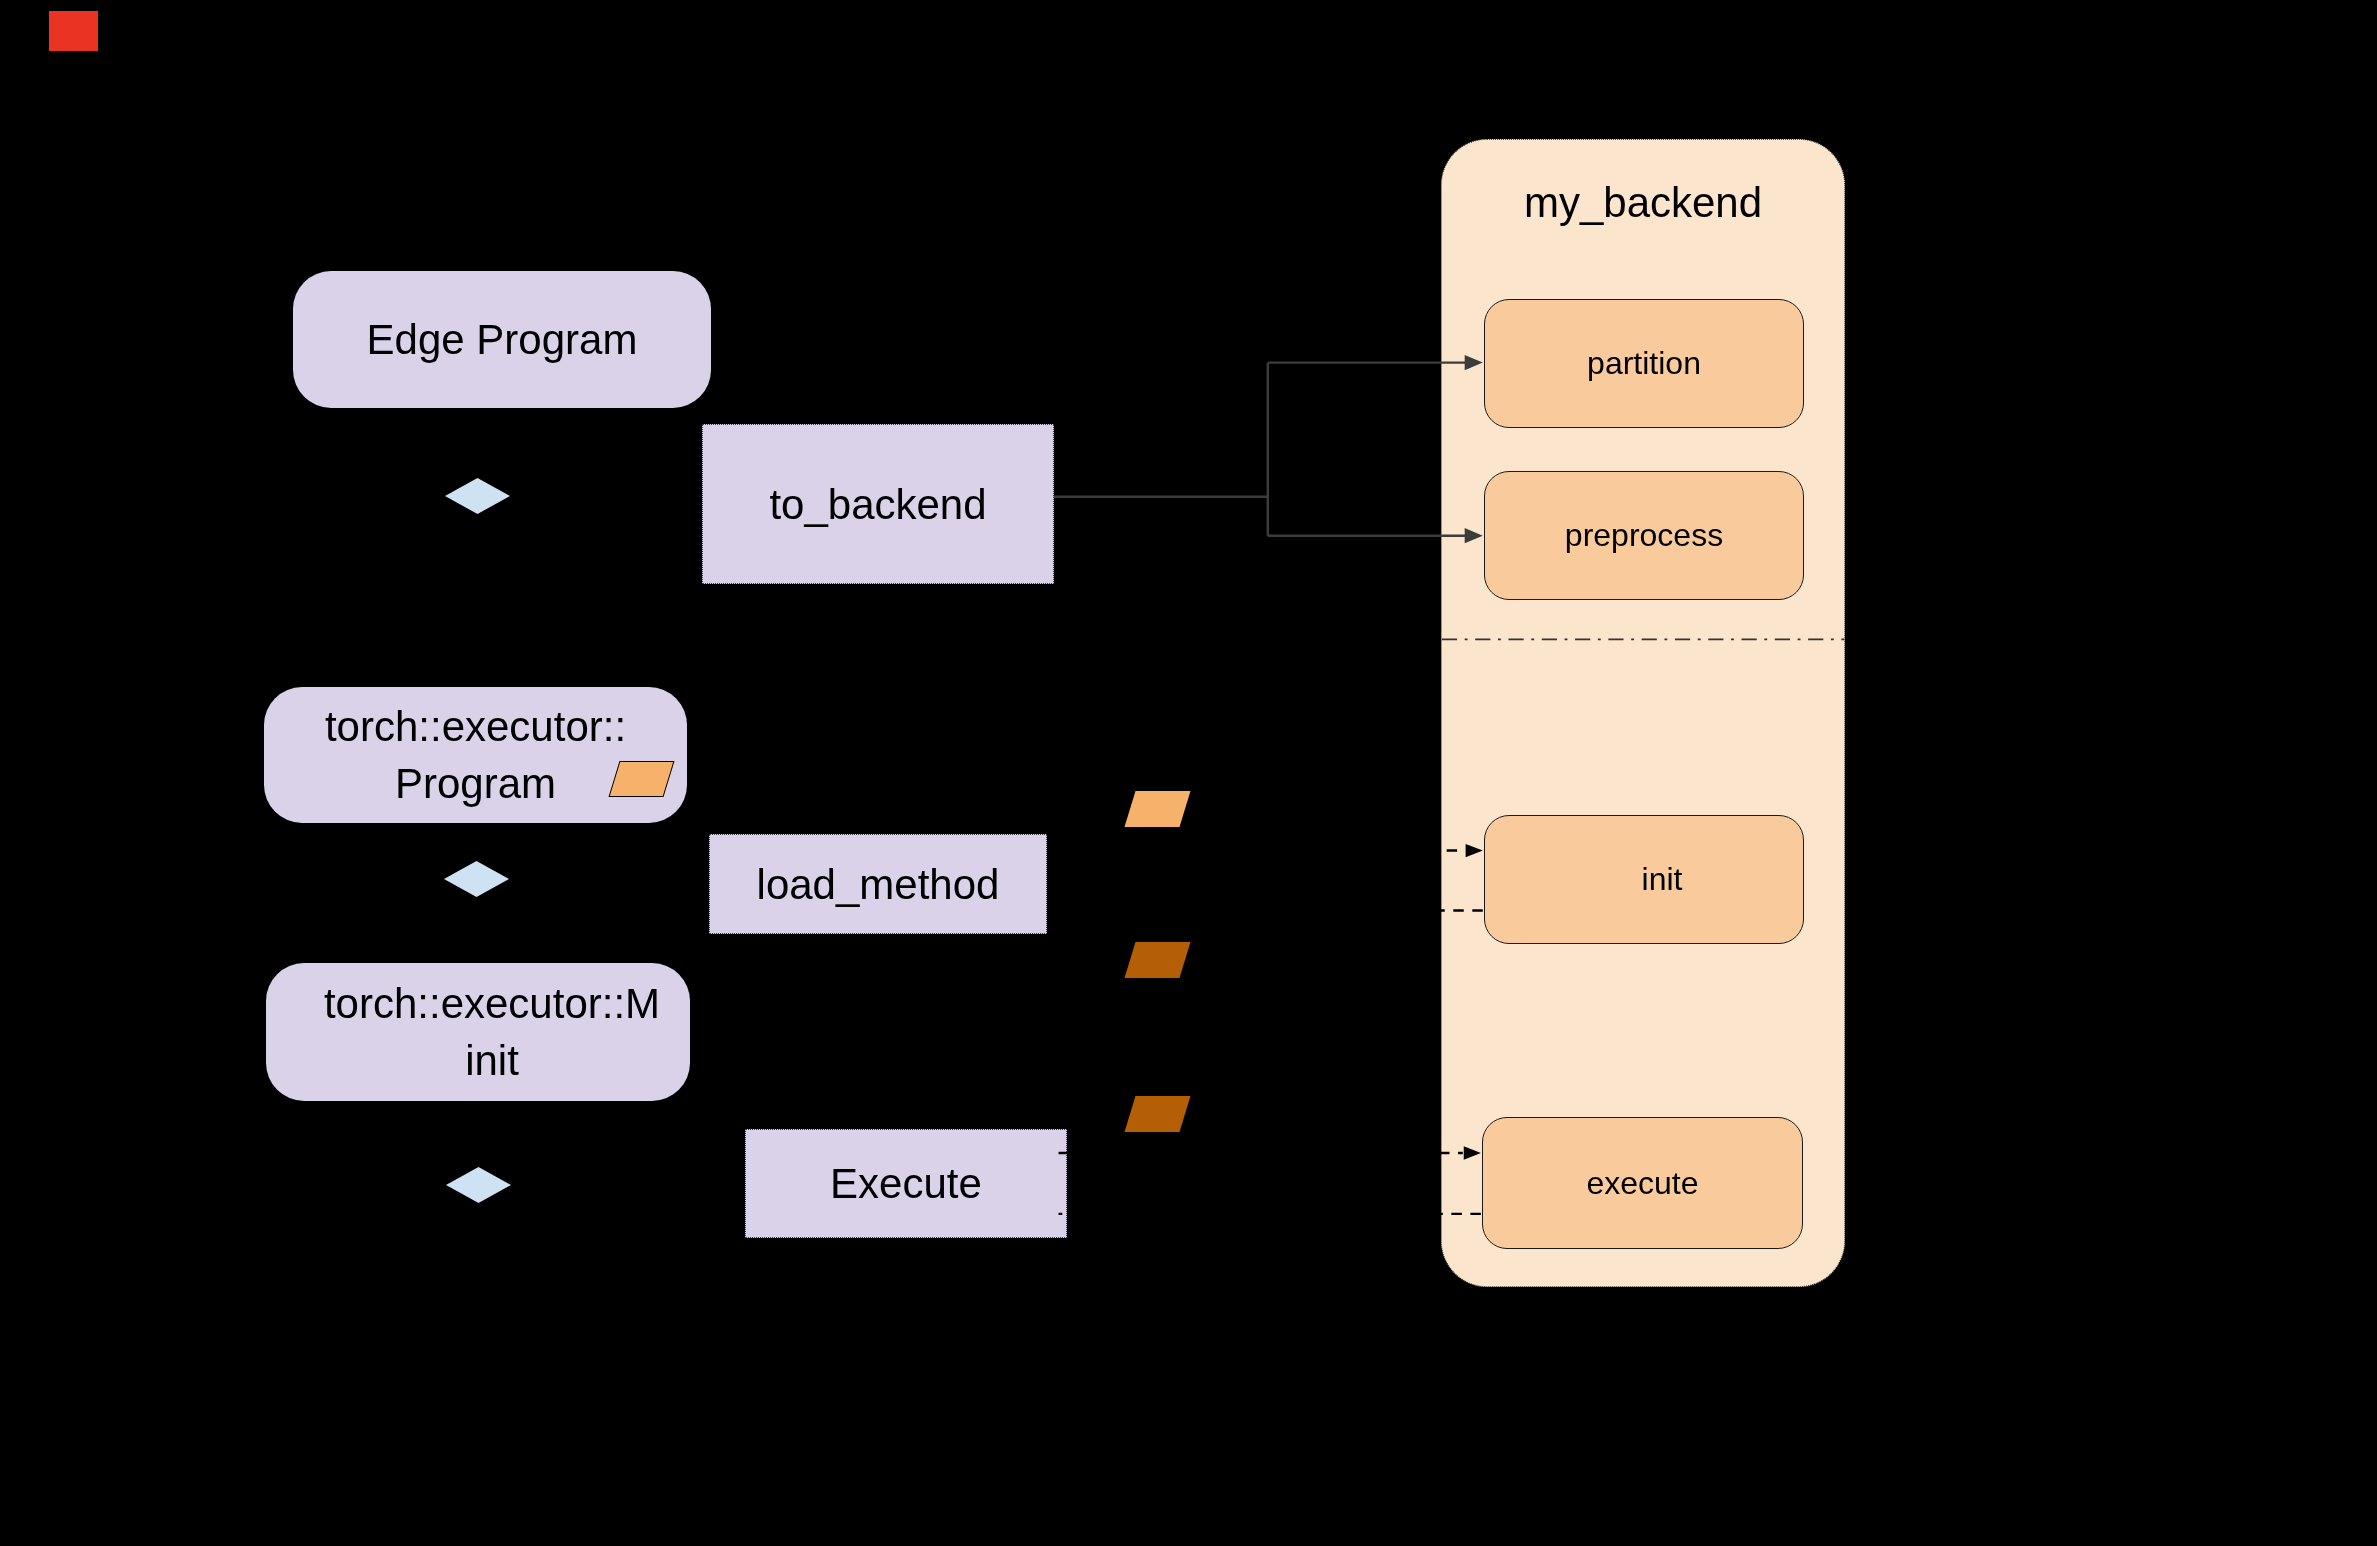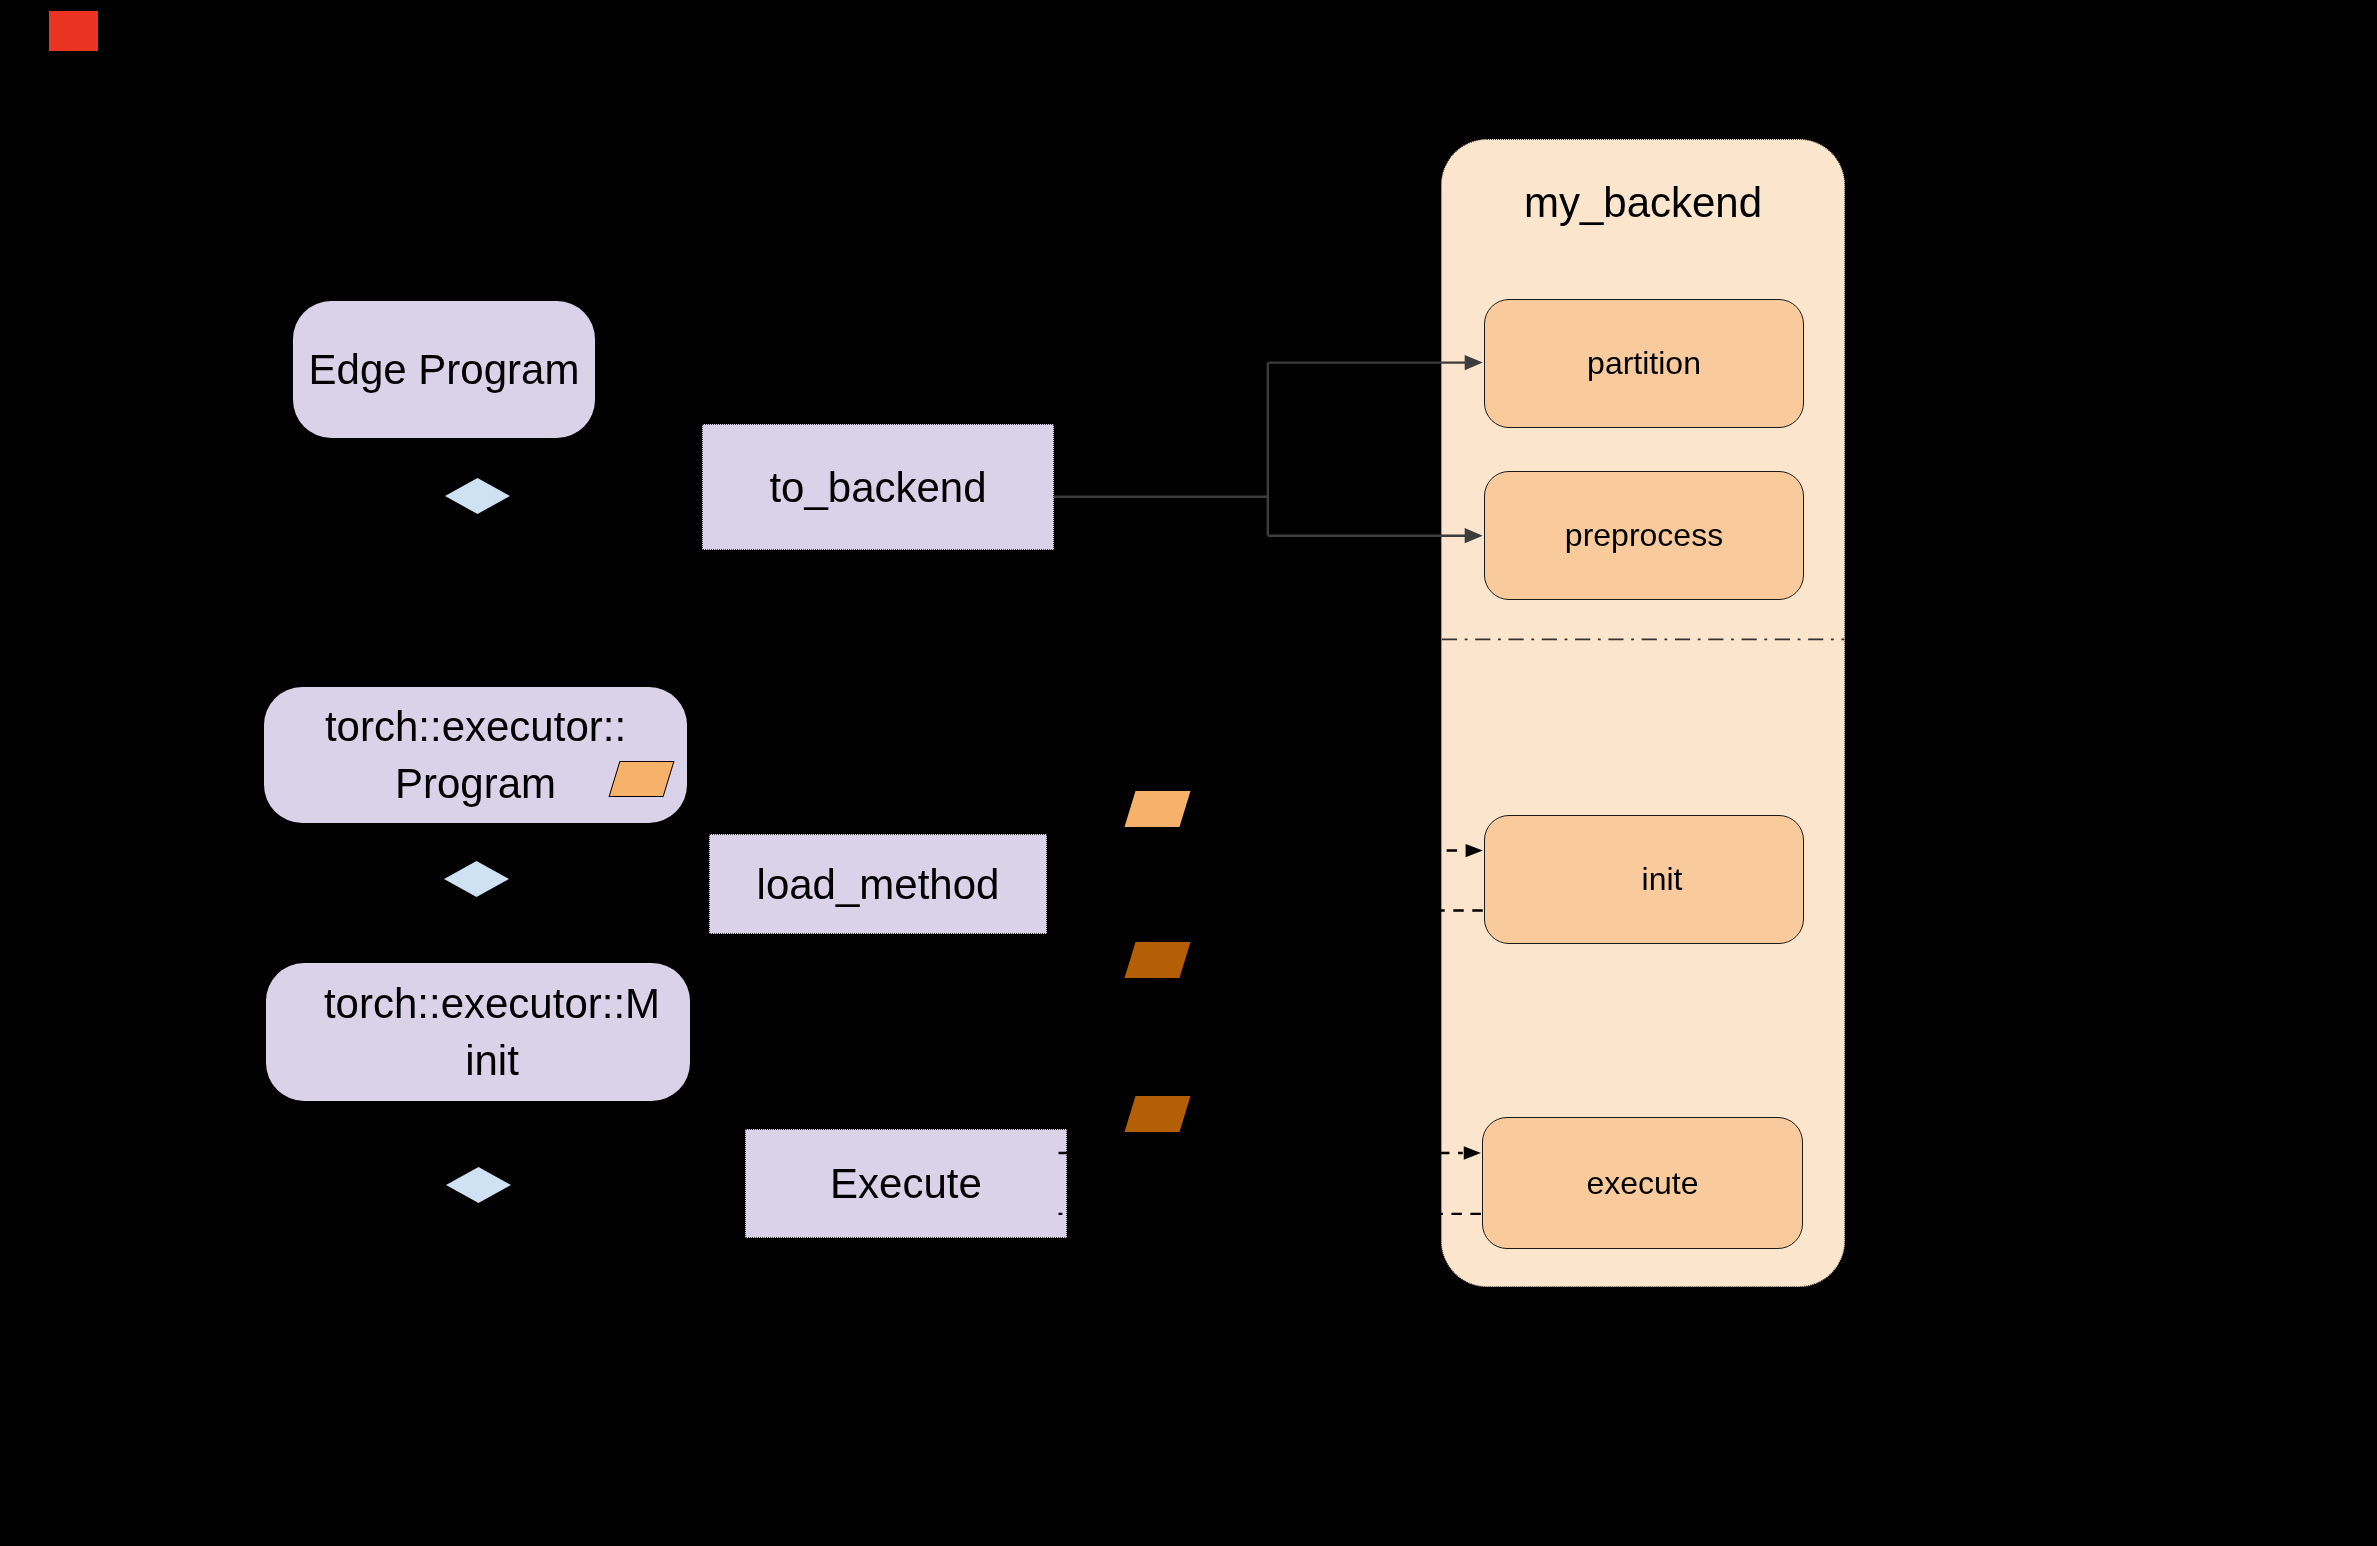--- a/index.html
+++ b/index.html
@@ -45,27 +45,27 @@
   <div class="func" style="left:1448px;top:471px;height:129px;">
     <span>preprocess</span>
   </div>
   <div class="func" style="left:1448px;top:815px;height:129px;padding-left:36px;">
     <span>init</span>
   </div>
   <div class="func" style="left:1446px;top:1117px;height:132px;width:321px;">
     <span>execute</span>
   </div>
 
-  <div class="node lav rounded" style="left:257px;top:301px;width:302px;height:137px;">
+  <div class="node lav rounded" style="left:257px;top:271px;width:418px;height:137px;">
     <span>Edge Program</span>
   </div>
 
   <div class="diamond" style="left:409px;top:478px;"></div>
 
-  <div class="node lav dotted" style="left:666px;top:424px;width:352px;height:126px;">
+  <div class="node lav dotted" style="left:666px;top:424px;width:352px;height:160px;">
     <span>to_backend</span>
   </div>
 
   <div class="node lav rounded two-line" style="left:228px;top:687px;width:423px;height:136px;">
     <span>torch::executor::</span>
     <span>Program</span>
   </div>
   <div class="pgram light bordered" style="left:578px;top:761px;"></div>
 
   <div class="diamond" style="left:408px;top:861px;"></div>

